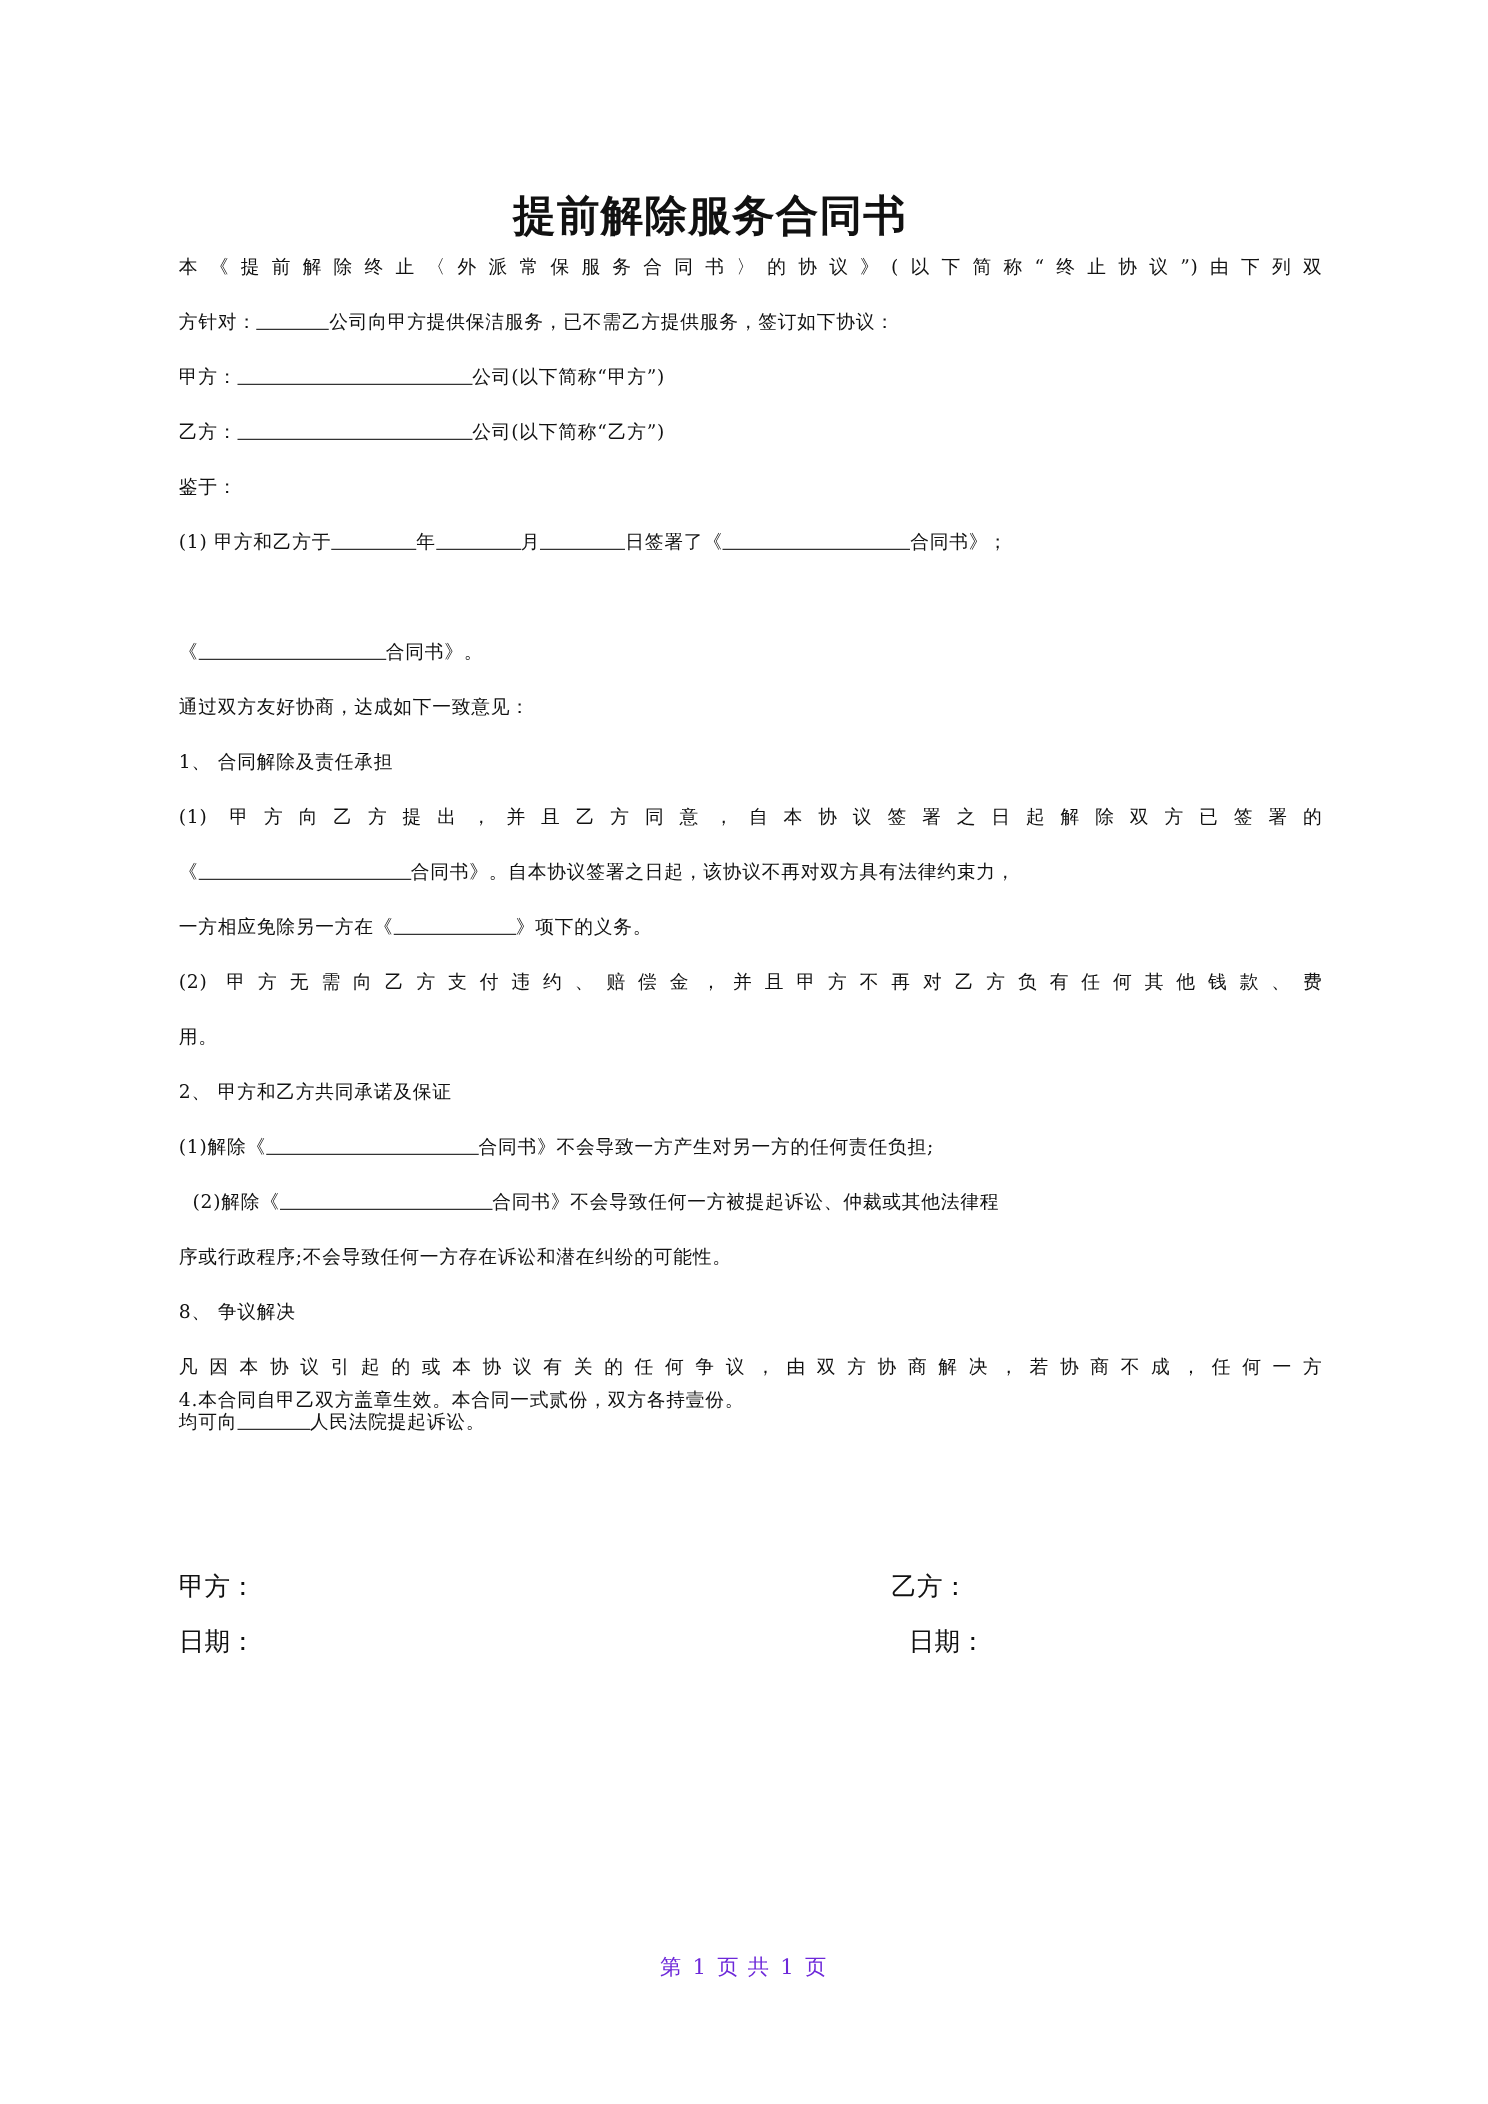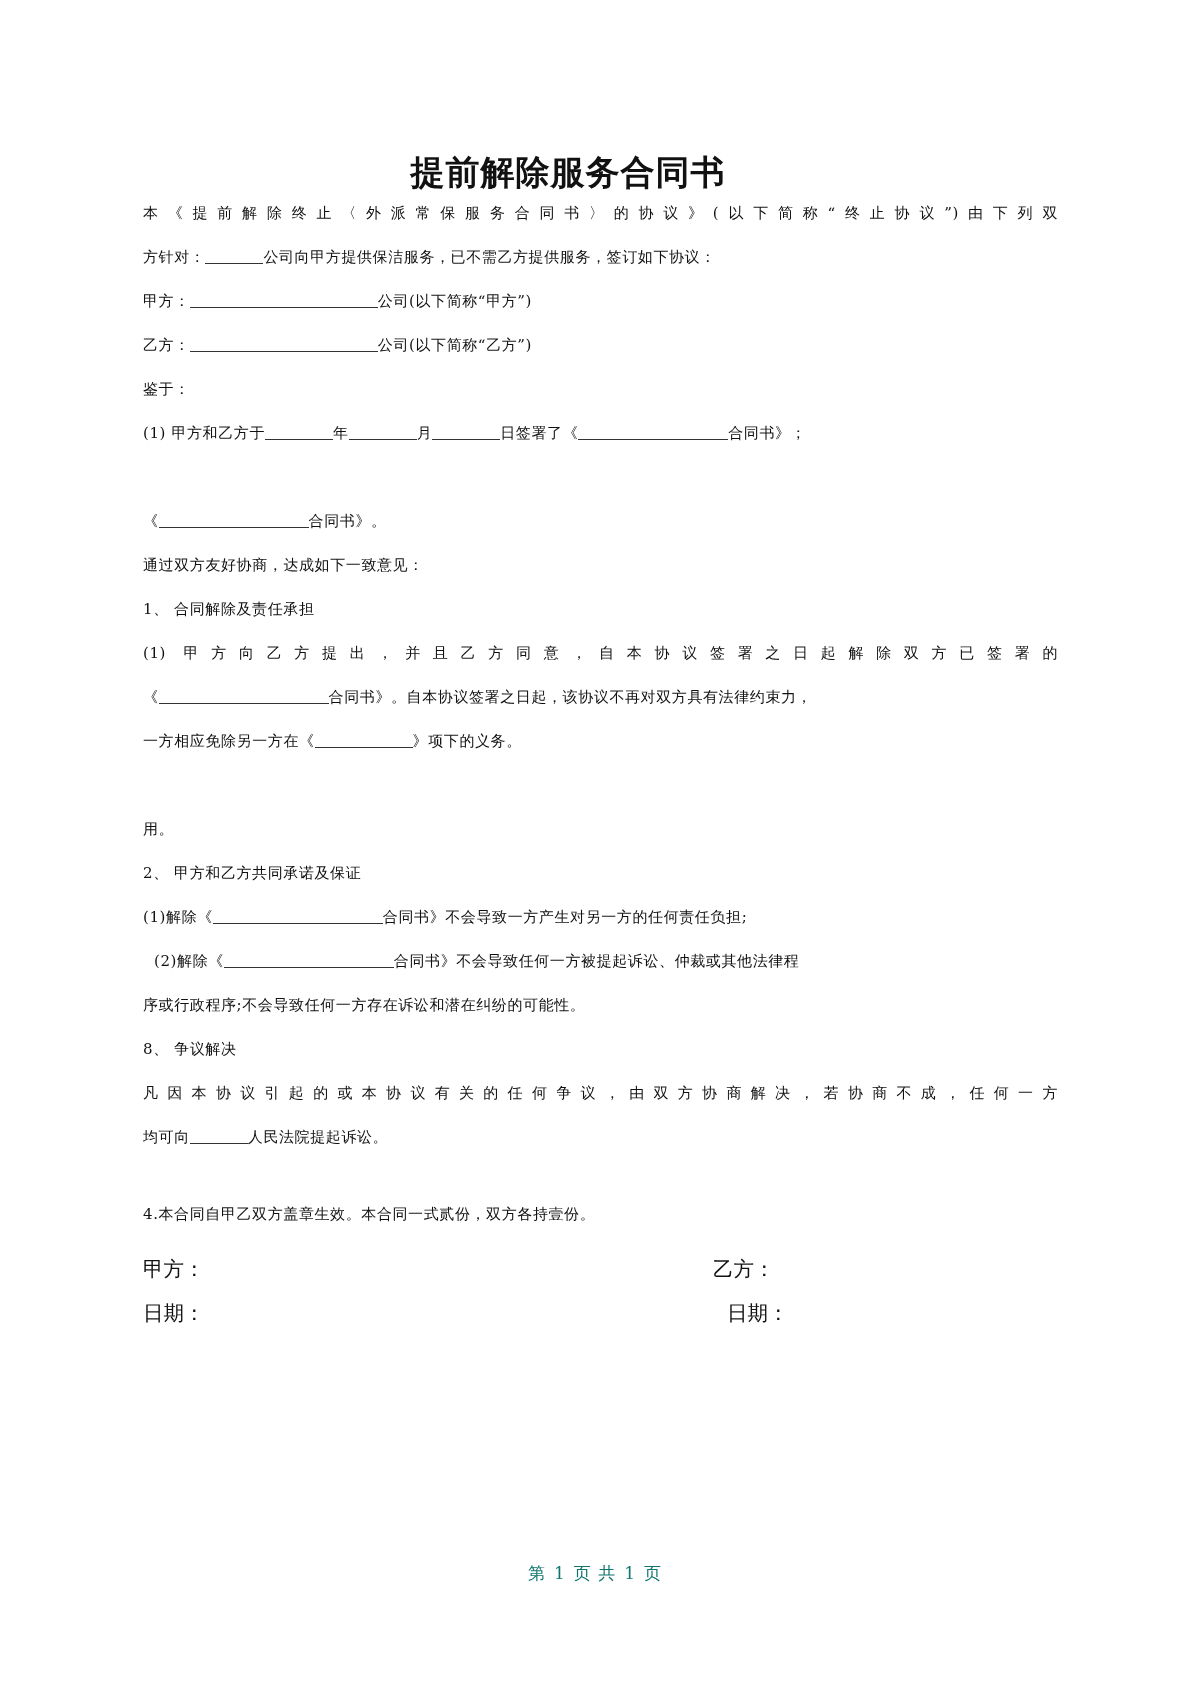--- a/index.html
+++ b/index.html
@@ -8,21 +8,21 @@
   .page { position: absolute; left: 0; top: 0; width: 1190px; height: 1683px; background: #fff; }
   .title { position: absolute; left: 0; width: 1136px; top: 150px; text-align: center;
            font-family: "DejaVu Sans", "Liberation Sans", sans-serif; font-weight: bold;
            font-size: 34px; letter-spacing: 1px; }
   .line { position: absolute; left: 143px; width: 915px; font-size: 15px; line-height: 28px;
           white-space: nowrap; letter-spacing: 0.6px; }
   .line.justify { text-align: justify; text-align-last: justify; }
   .blank { display: inline-block; border-bottom: 1px solid #333; height: 20px; vertical-align: -2px; }
   .sig { position: absolute; font-size: 20.5px; line-height: 28px; }
   .footer { position: absolute; left: 0; width: 1190px; top: 1562px; text-align: center;
-            font-size: 17px; letter-spacing: 1px; color: #0f766e; }
+            font-size: 17px; letter-spacing: 1px; color: #6d28d9; }
   .footer span { margin: 0 4px; }
 </style>
 </head>
 <body>
 
 <div class="page">
 
   <div class="title">提前解除服务合同书</div>
 
   <div class="line justify" style="top:199px;">本《提前解除终止〈外派常保服务合同书〉的协议》(以下简称“终止协议”)由下列双</div>
@@ -53,39 +53,40 @@
   <div class="line" style="top:595px;">1、 合同解除及责任承担</div>
 
   <div class="line justify" style="top:639px;">(1) 甲方向乙方提出，并且乙方同意，自本协议签署之日起解除双方已签署的</div>
   <div class="line" style="top:683px;">
     <span>《</span><span class="blank" style="width:170px"></span><span>合同书》。自本协议签署之日起，该协议不再对双方具有法律约束力，</span>
   </div>
   <div class="line" style="top:727px;">
     <span>一方相应免除另一方在《</span><span class="blank" style="width:98px"></span><span>》项下的义务。</span>
   </div>
 
+  <div class="line justify" style="top:771px;"> (2) 甲方无需向乙方支付违约、赔偿金，并且甲方不再对乙方负有任何其他钱款、费</div>
   <div class="line" style="top:815px;">用。</div>
 
   <div class="line" style="top:859px;">2、 甲方和乙方共同承诺及保证</div>
 
   <div class="line" style="top:903px;">
     <span>(1)解除《</span><span class="blank" style="width:170px"></span><span>合同书》不会导致一方产生对另一方的任何责任负担;</span>
   </div>
   <div class="line" style="top:947px;margin-left:11px;">
     <span>(2)解除《</span><span class="blank" style="width:170px"></span><span>合同书》不会导致任何一方被提起诉讼、仲裁或其他法律程</span>
   </div>
   <div class="line" style="top:991px;">序或行政程序;不会导致任何一方存在诉讼和潜在纠纷的可能性。</div>
 
   <div class="line" style="top:1035px;">8、 争议解决</div>
   <div class="line justify" style="top:1079px;">凡因本协议引起的或本协议有关的任何争议，由双方协商解决，若协商不成，任何一方</div>
   <div class="line" style="top:1123px;">
     <span>均可向</span><span class="blank" style="width:58px"></span><span>人民法院提起诉讼。</span>
   </div>
 
-  <div class="line" style="top:1200px;">4.本合同自甲乙双方盖章生效。本合同一式贰份，双方各持壹份。</div>
+  <div class="line" style="top:1106px;">4.本合同自甲乙双方盖章生效。本合同一式贰份，双方各持壹份。</div>
 
   <div class="sig" style="left:143px; top:1255px;">甲方：</div>
   <div class="sig" style="left:713px; top:1255px;">乙方：</div>
   <div class="sig" style="left:143px; top:1299px;">日期：</div>
   <div class="sig" style="left:727px; top:1299px;">日期：</div>
 
   <div class="footer">
     <span>第</span><span>1</span><span>页  共</span><span>1</span><span>页</span>
   </div>
 </div>

